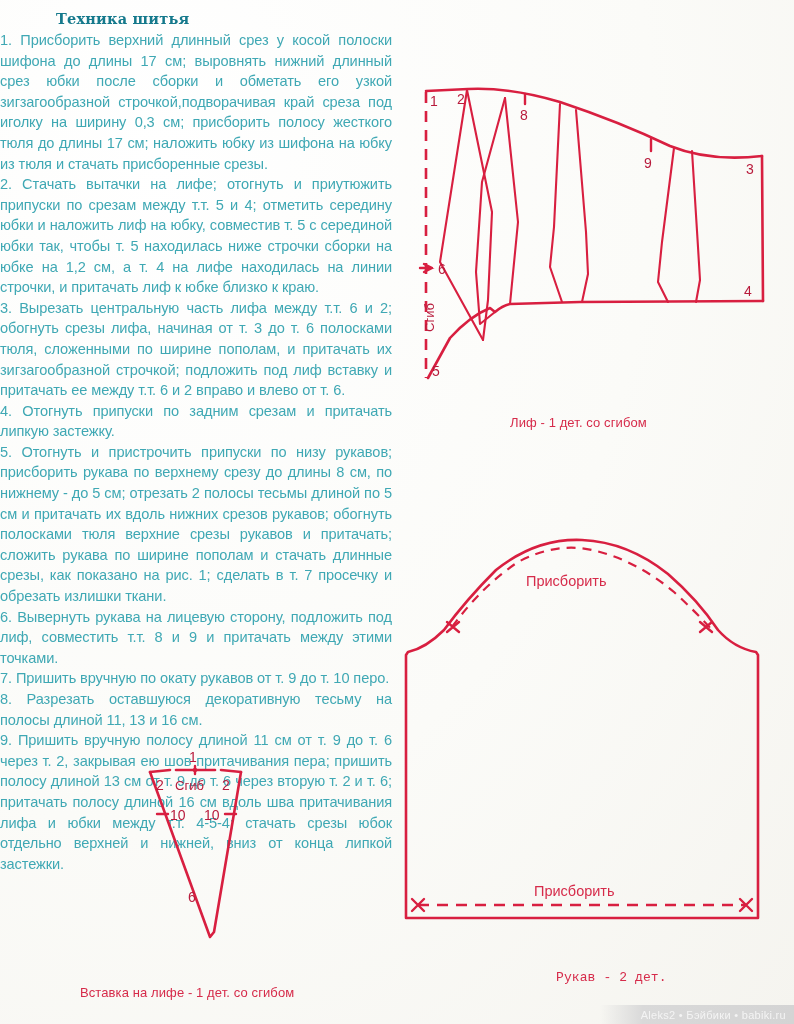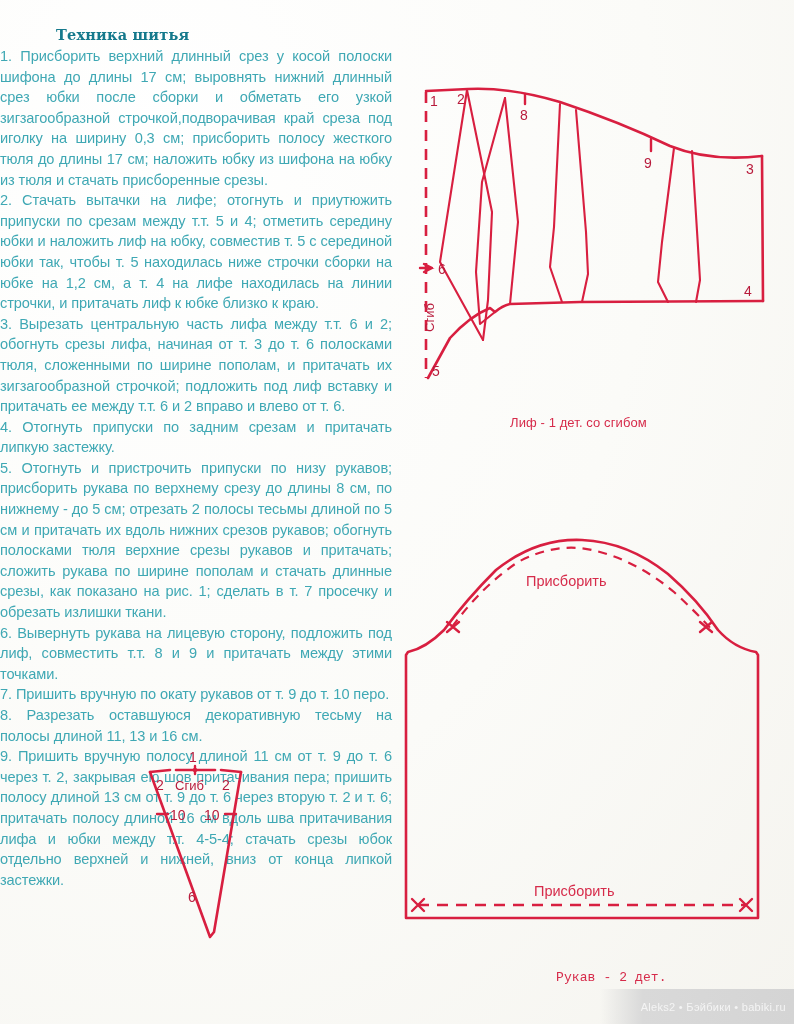--- a/index.html
+++ b/index.html
@@ -30,21 +30,21 @@
     left: 0px;
     top: 10px;
     width: 392px;
     padding: 0 6px 0 0;
   }
   .heading {
     font-family: "DejaVu Serif", "Liberation Serif", serif;
     font-weight: bold;
     font-size: 14.5px;
     color: #15798c;
-    margin: 16px 0 3px 56px;
+    margin: 0 0 3px 56px;
     letter-spacing: 0.2px;
   }
   .step {
     font-family: "Liberation Sans", sans-serif;
     font-size: 14.6px;
     line-height: 20.6px;
     color: #3fa8b4;
     margin: 0;
     text-align: justify;
     text-justify: inter-word;
@@ -116,21 +116,21 @@
     font-size: 14.5px;
     fill: #d62b4a;
   }
 
   
   .watermark {
     position: absolute;
     right: 0px;
     bottom: 0px;
     width: 194px;
-    height: 35px;
+    height: 19px;
     background: linear-gradient(to right, rgba(222,222,222,0) 0%, #d9d9d9 22%, #d4d4d4 100%);
     display: flex;
     align-items: center;
     justify-content: flex-end;
     padding-right: 8px;
     box-sizing: border-box;
   }
   .watermark span {
     font-family: "Liberation Sans", sans-serif;
     font-size: 11px;
@@ -237,17 +237,18 @@
 
       <text class="num" x="71" y="10">1</text>
       <text class="num" x="38" y="38">2</text>
       <text class="num" x="104" y="38">2</text>
       <text class="num" x="52" y="68">10</text>
       <text class="num" x="86" y="68">10</text>
       <text class="num" x="70" y="150">6</text>
       <text class="fold-label" x="57" y="38">Сгиб</text>
     </svg>
   </div>
+  <div class="caption" style="left:80px; top:985px;">Вставка на лифе - 1 дет. со сгибом</div>
 
   <div class="watermark">
     <span>Aleks2 • Бэйбики • babiki.ru</span>
   </div>
 </div>
 
 </body></html>

